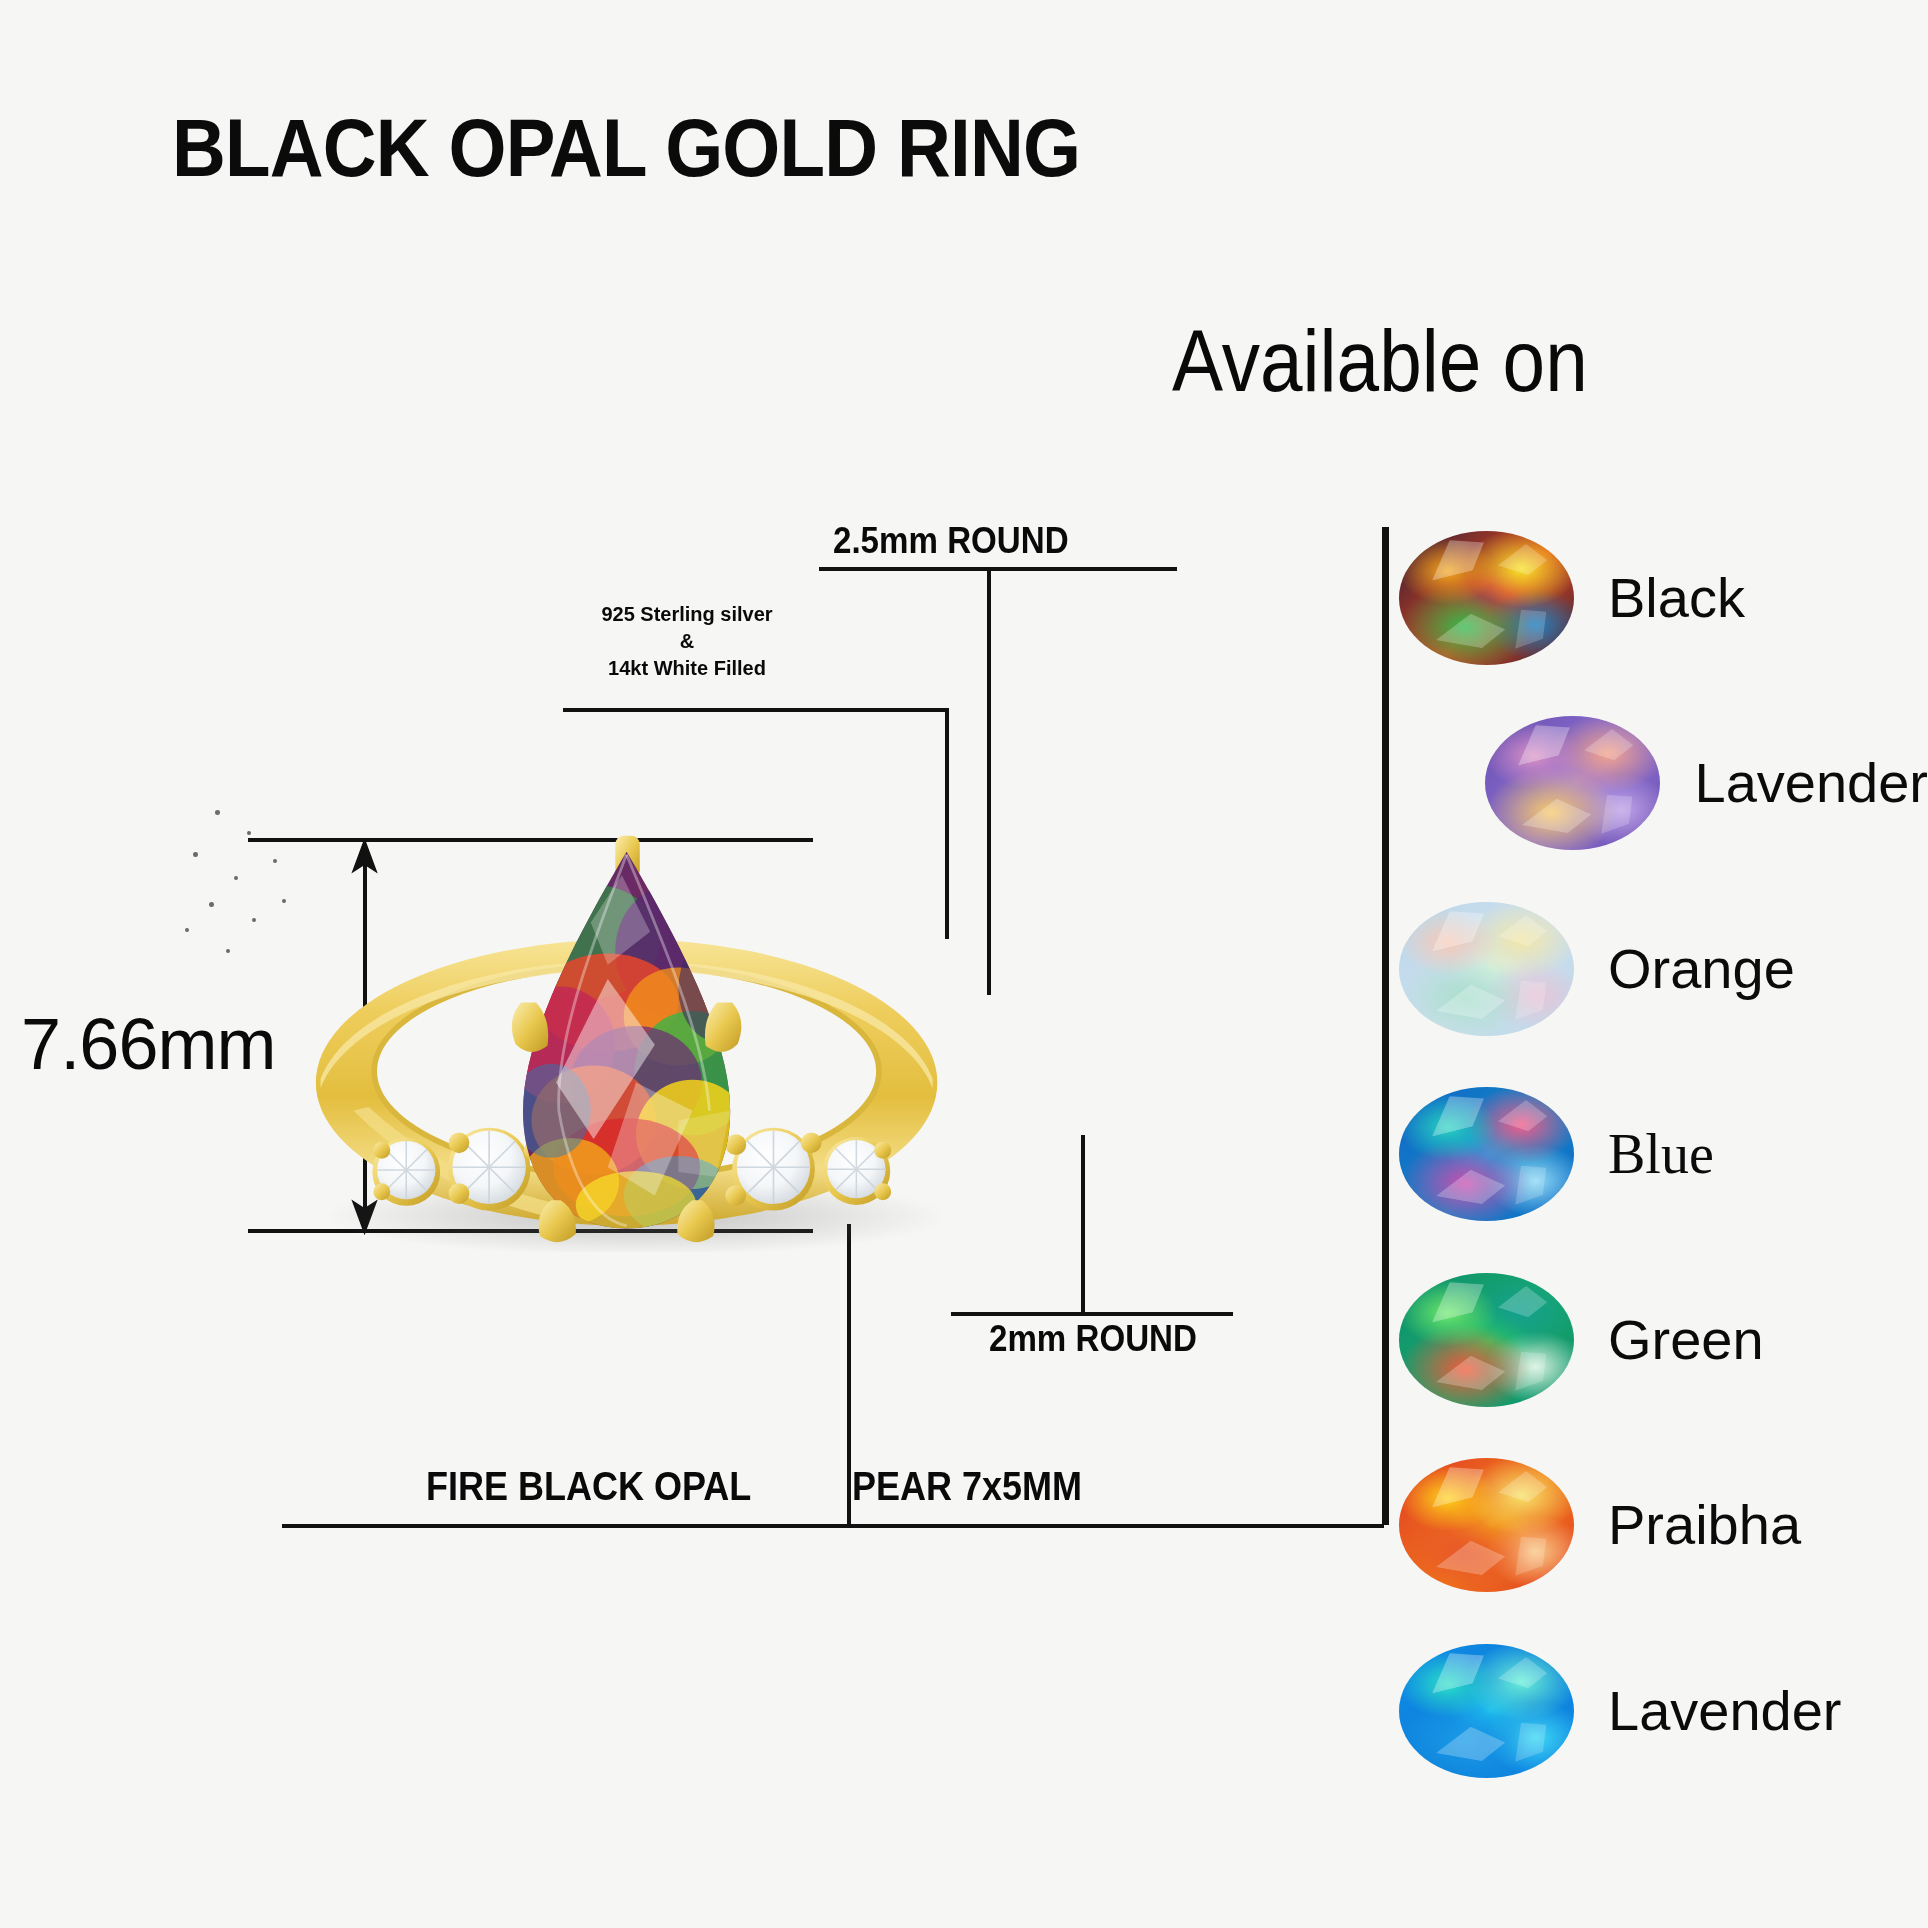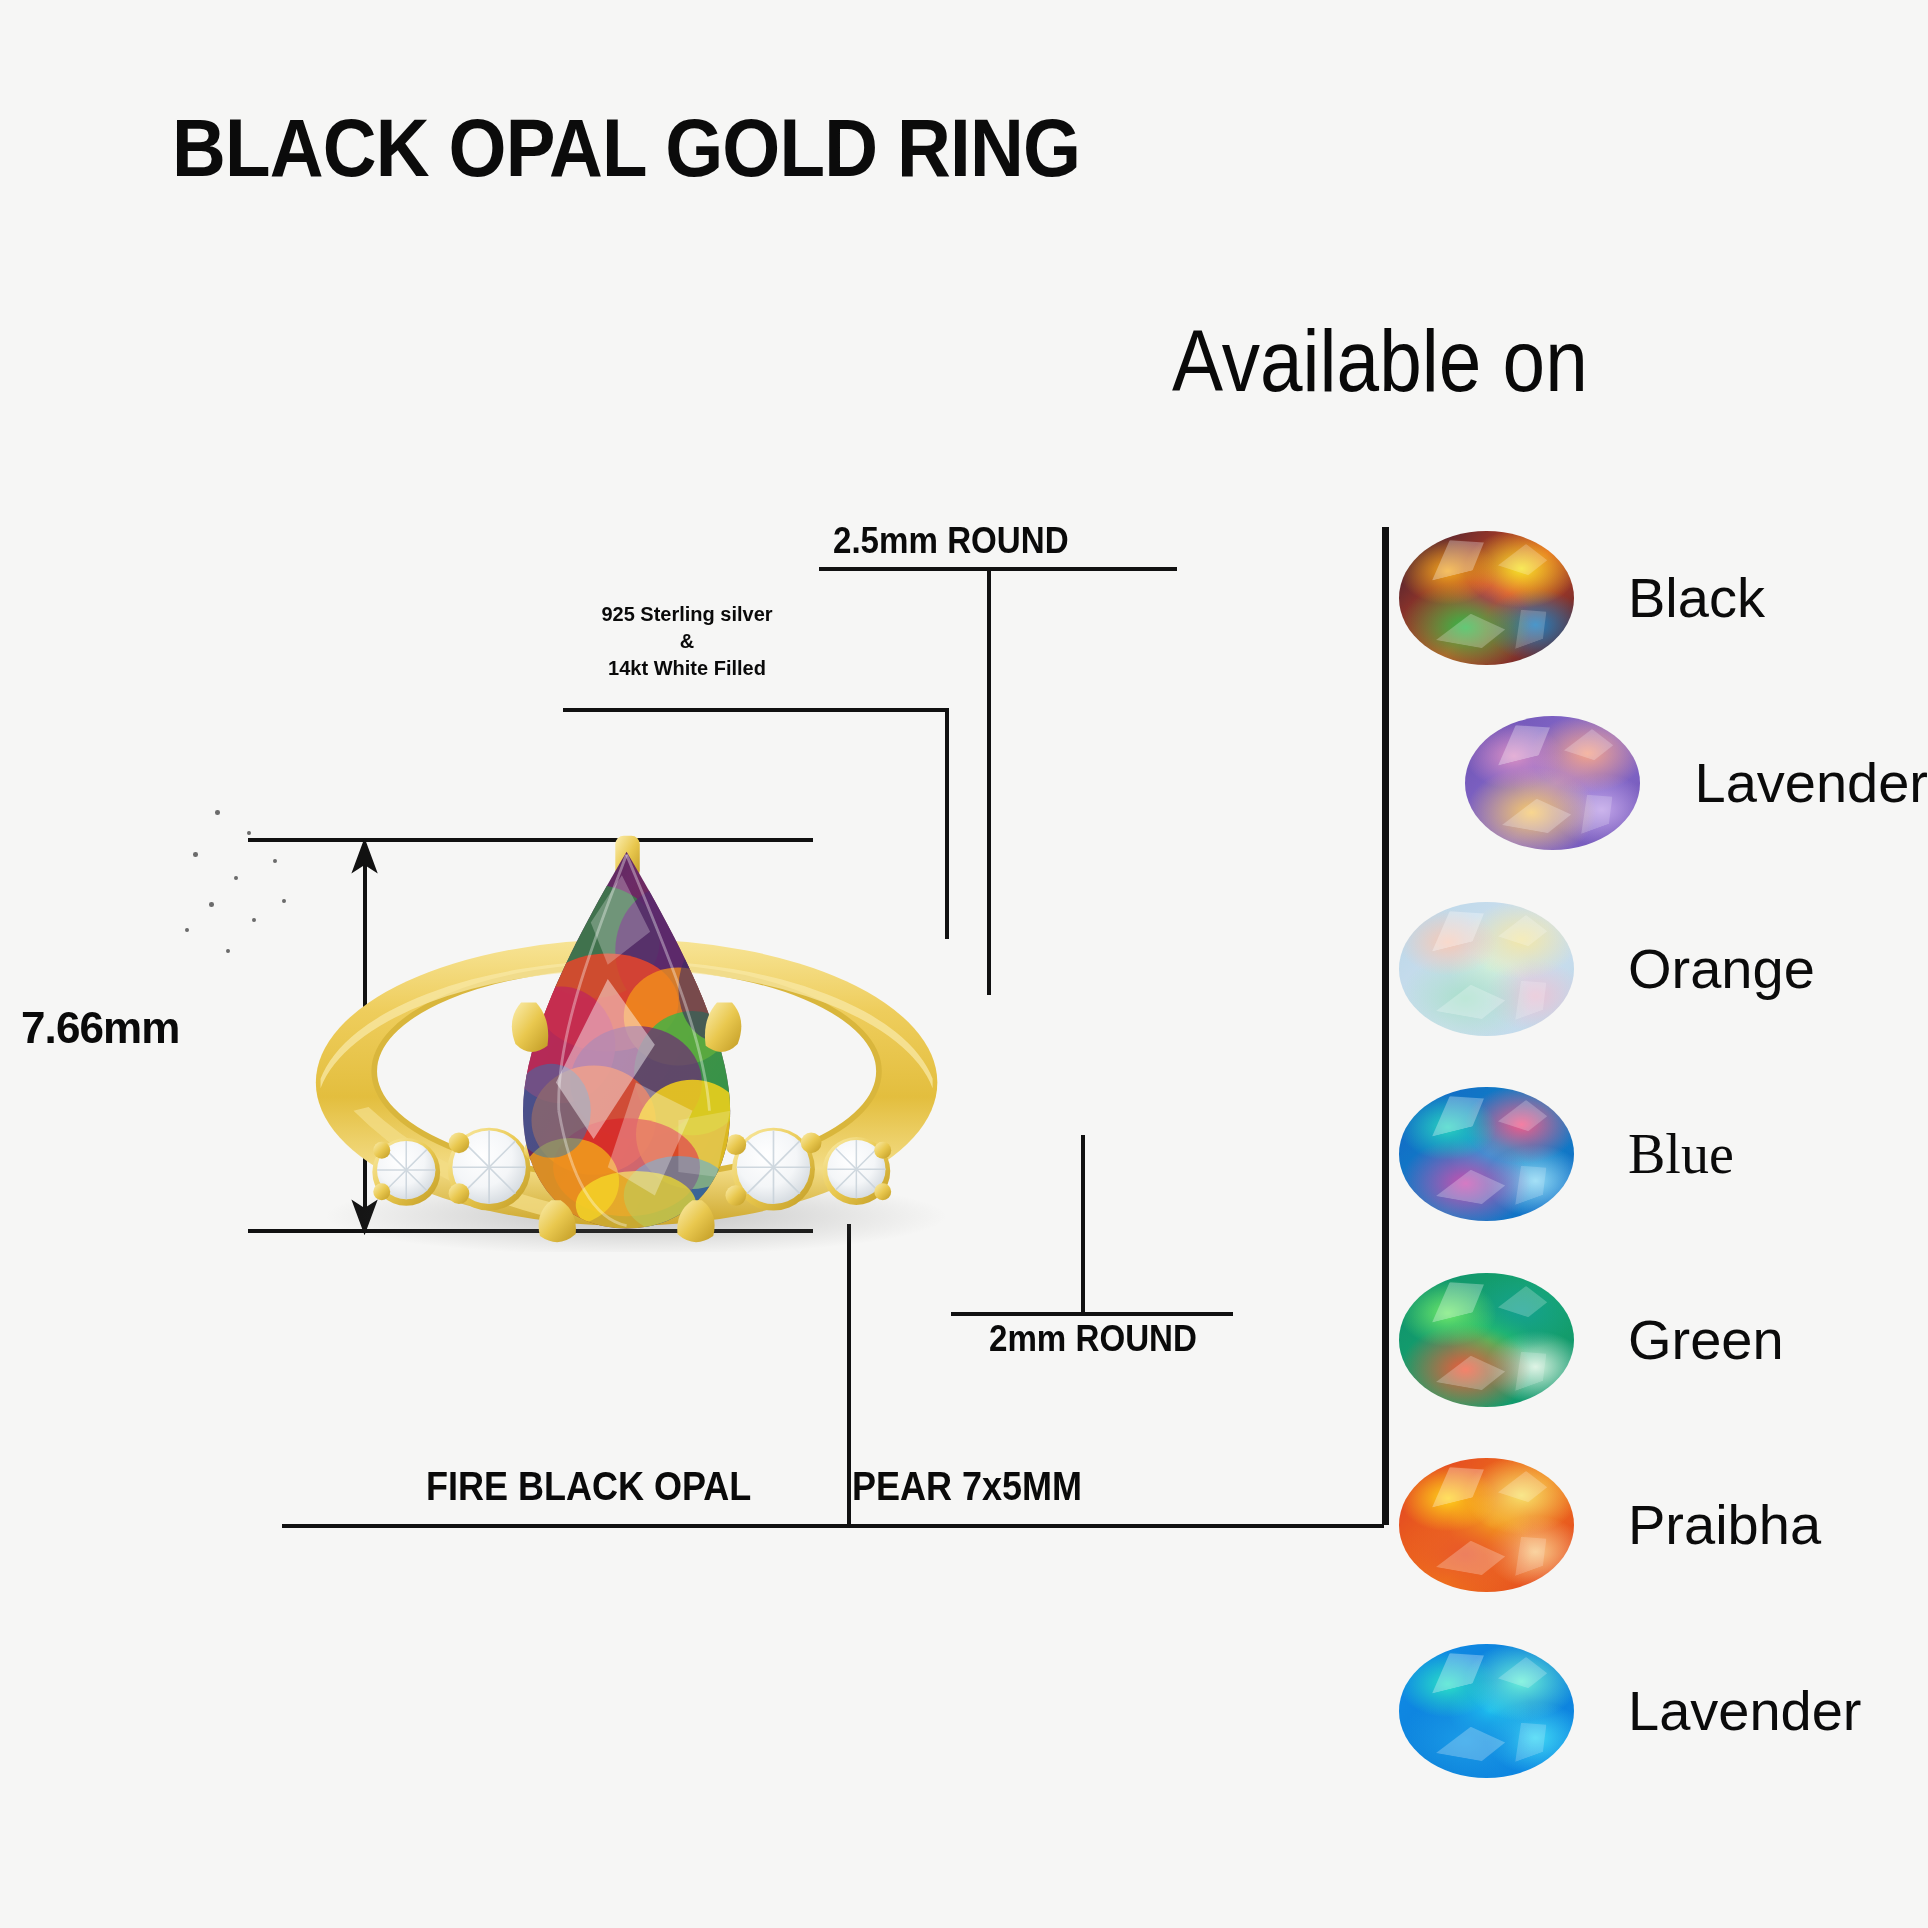--- a/index.html
+++ b/index.html
@@ -56,22 +56,22 @@
   .c-silver {
     left: 570px; top: 601px;
     font-size: 20px;
     width: 234px;
     text-align: center;
     white-space: normal;
     line-height: 1.34;
   }
   .c-dim {
     left: 21px; top: 1003px;
-    font-size: 44px;
-    font-weight: 700;
+    font-size: 72px;
+    font-weight: 400;
     letter-spacing: -0.9px;
   }
   .c-round2 {
     left: 989px; top: 1318px;
     font-size: 36px;
     transform: scaleX(0.92);
     transform-origin: left top;
   }
   .c-fireopal {
     left: 426px; top: 1464px;
@@ -111,21 +111,20 @@
     width: 6.6px; height: 998px;
     background: #111;
   }
   .swatch-row {
     position: absolute;
     display: flex;
     align-items: center;
     left: 0;
     width: 544px;
     height: 141px;
-    gap: 20px;
   }
   .gem {
     width: 175px; height: 134px;
     border-radius: 50%;
     flex: 0 0 auto;
     margin-left: 15px;
     position: relative;
     overflow: hidden;
   }
   .gem .facet {

